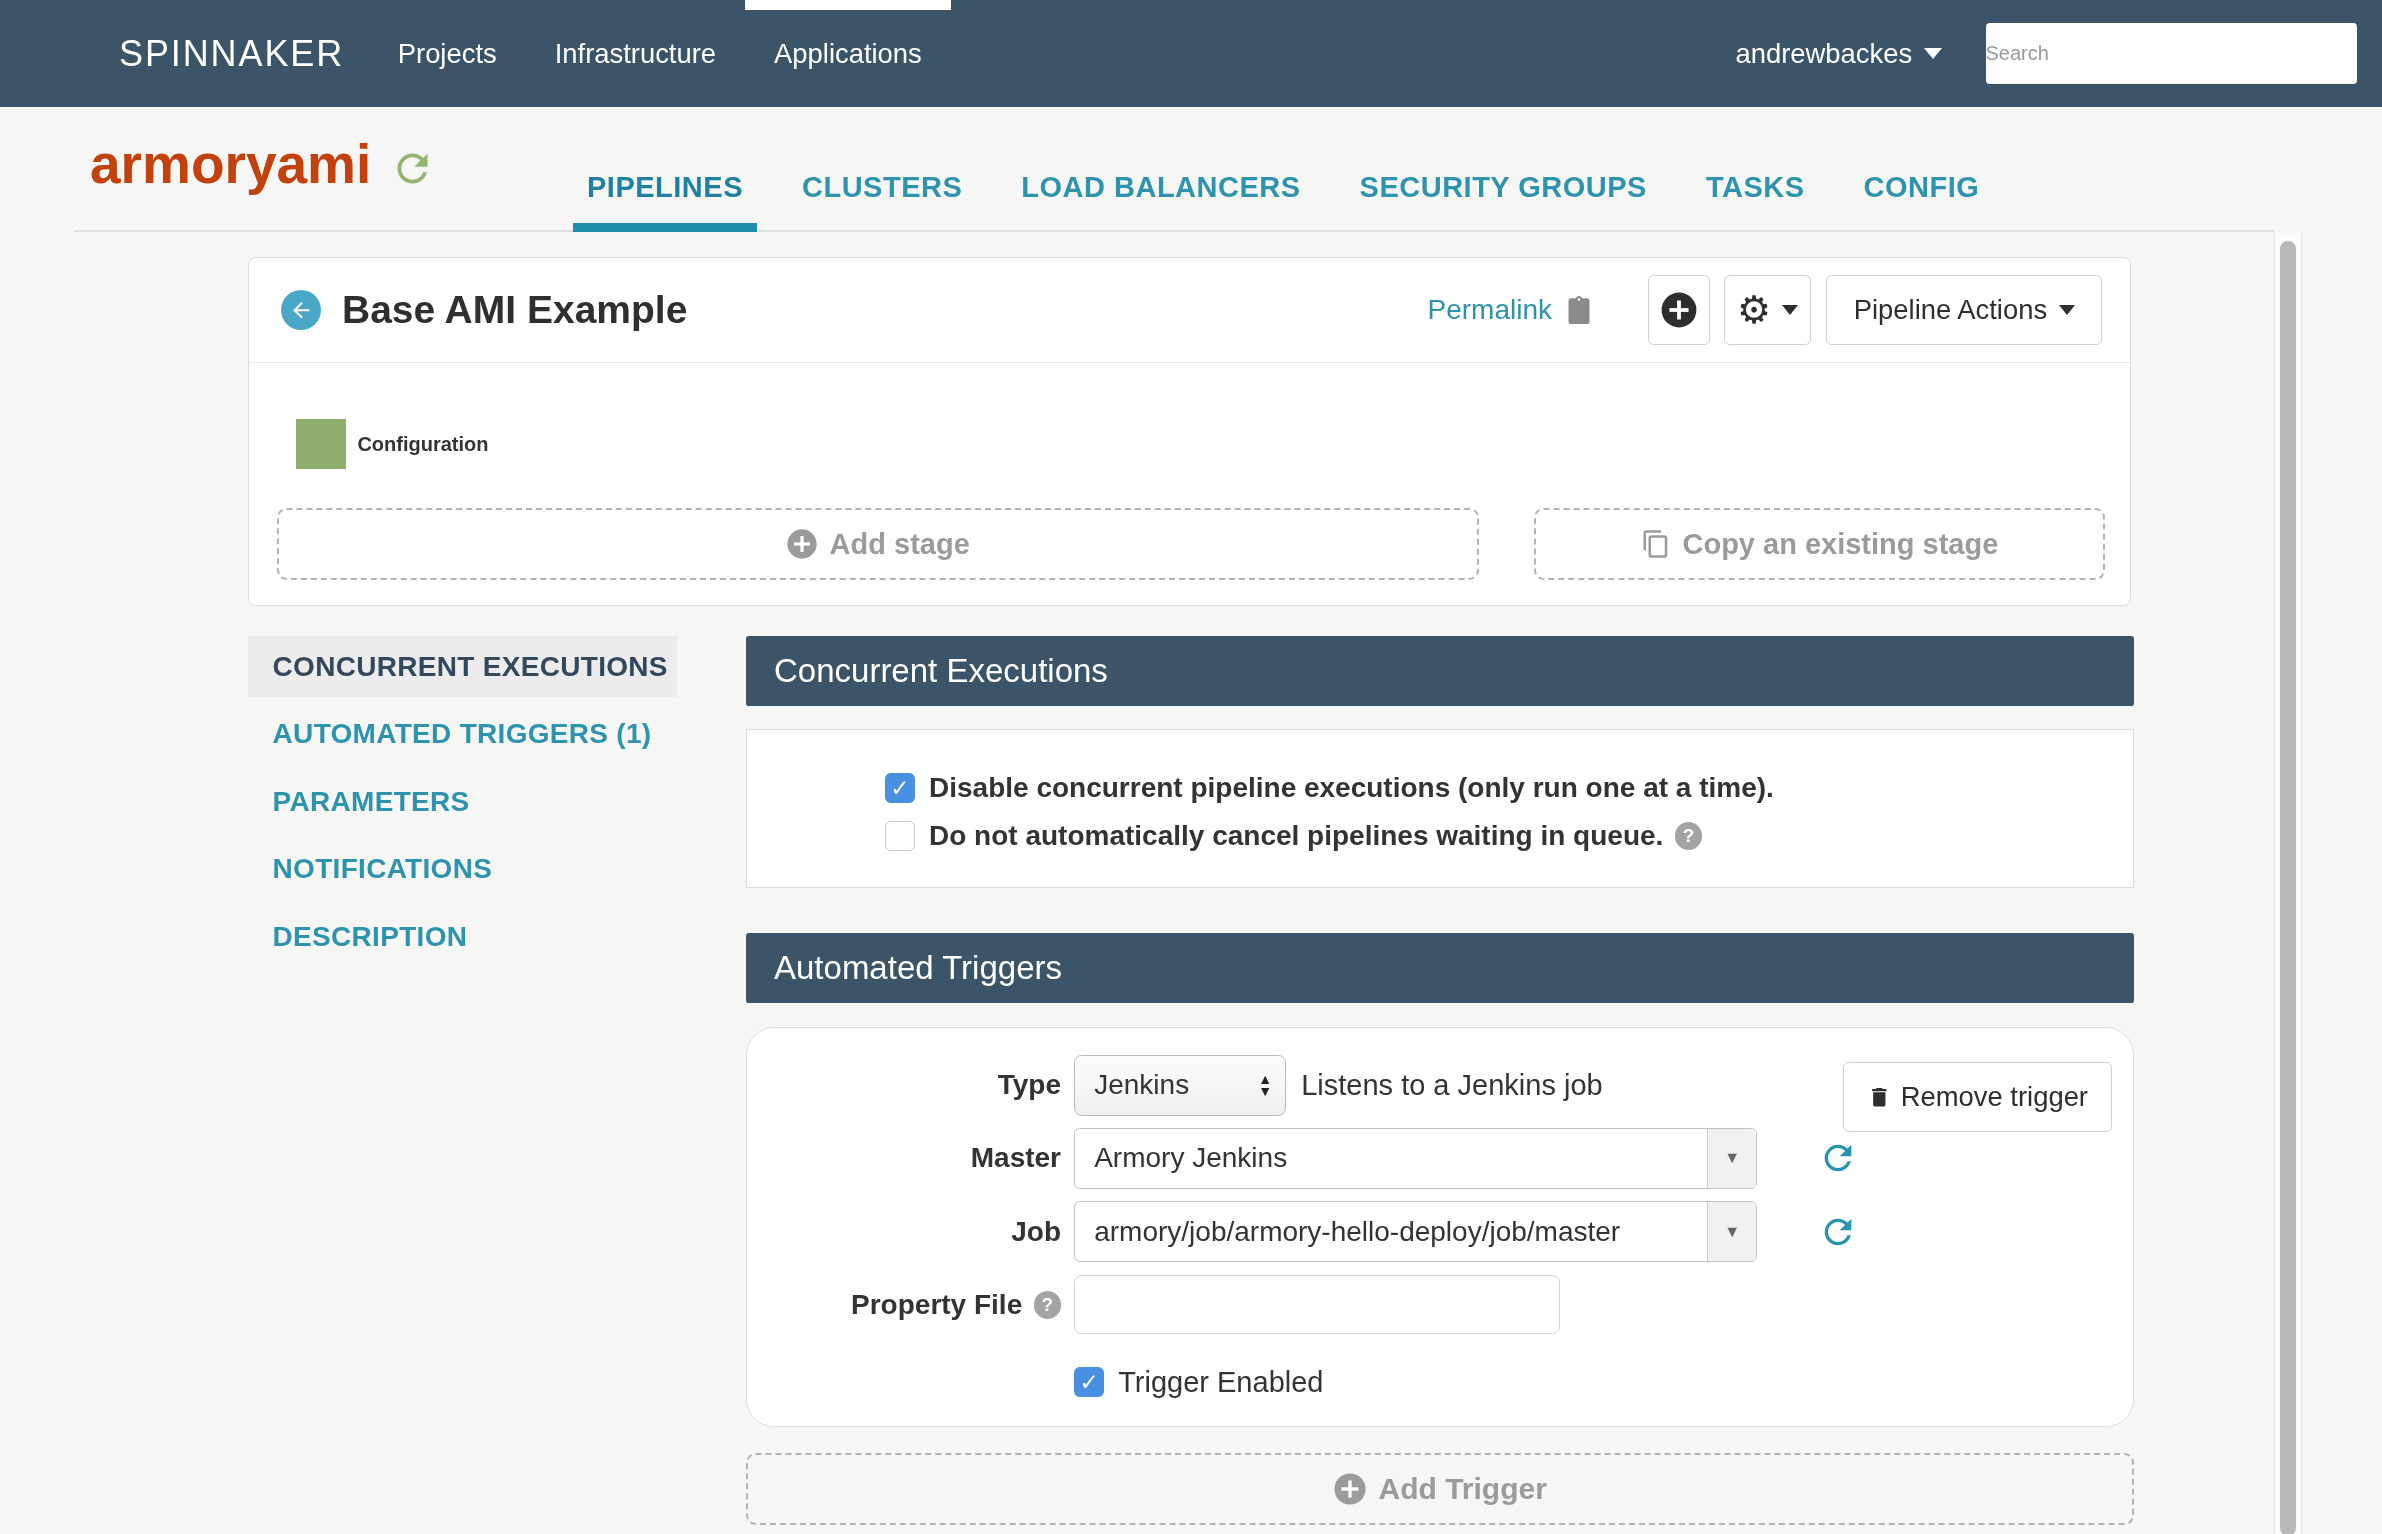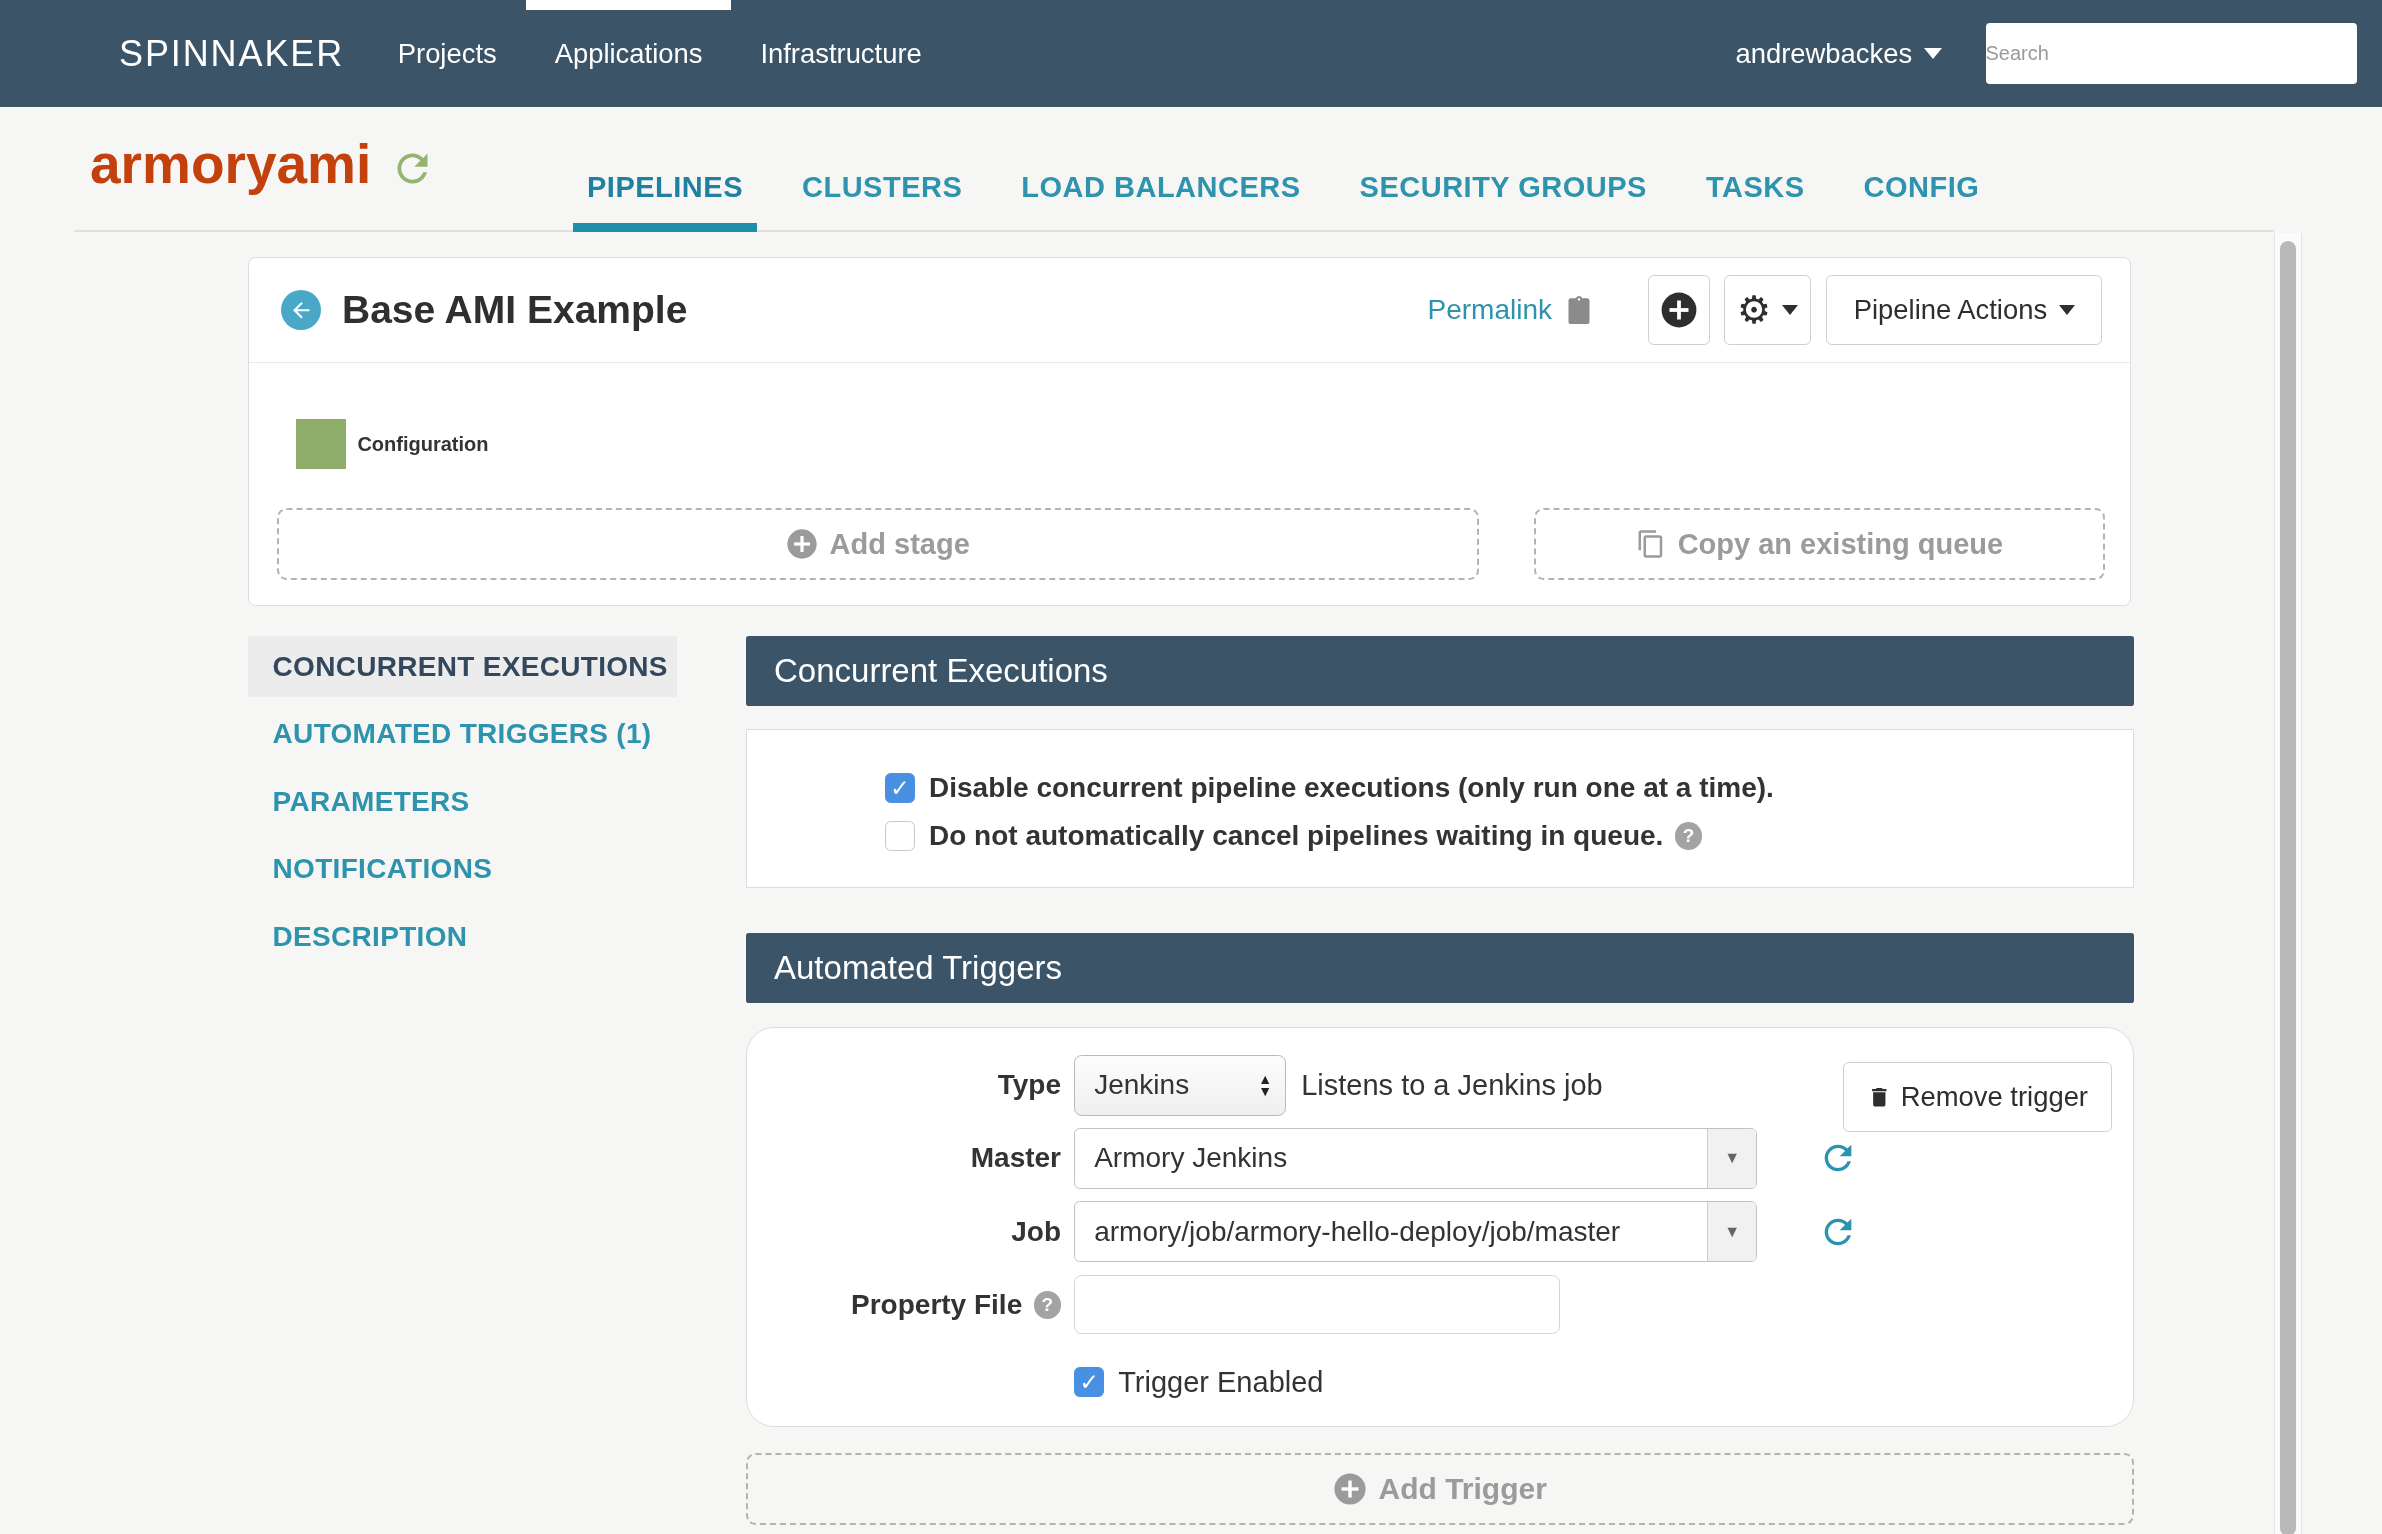--- a/index.html
+++ b/index.html
@@ -185,22 +185,22 @@
   .trigger-enabled-row { margin-top: 28px; margin-bottom: 0; min-height: 38px; }
   .add-trigger { margin-top: 26.5px; height: 72px; font-size: 30px; }
 </style>
 </head>
 <body>
 
 <div class="navbar">
   <div class="brand">SPINNAKER</div>
   <ul class="nav-items">
     <li class="nav-item">Projects</li>
+    <li class="nav-item">Infrastructure</li>
     <li class="nav-item active">Applications</li>
-    <li class="nav-item">Infrastructure</li>
   </ul>
   <div class="user-menu">
     <span>andrewbackes</span>
     <span class="caret-down"></span>
   </div>
   <div class="searchbox">
     <input type="text" placeholder="Search" style="">
 
   </div>
 </div>
@@ -279,21 +279,21 @@
         </svg>
       </span>
       <span>Add stage</span>
     </div>
     <div class="dashed-btn dashed-copy-stage">
       <span class="icn">
         <svg width="30" height="30" viewBox="0 0 24 24" fill="#9b9b9b">
           <path d="M16 1H4c-1.1 0-2 .9-2 2v14h2V3h12V1zm3 4H8c-1.1 0-2 .9-2 2v14c0 1.1.9 2 2 2h11c1.1 0 2-.9 2-2V7c0-1.1-.9-2-2-2zm0 16H8V7h11v14z"></path>
         </svg>
       </span>
-      <span>Copy an existing queue</span>
+      <span>Copy an existing stage</span>
     </div>
   </div>
 </div>
 
 <ul class="side-nav">
   <li class="active">CONCURRENT EXECUTIONS</li>
   <li>AUTOMATED TRIGGERS (1)</li>
   <li>PARAMETERS</li>
   <li>NOTIFICATIONS</li>
   <li>DESCRIPTION</li>

